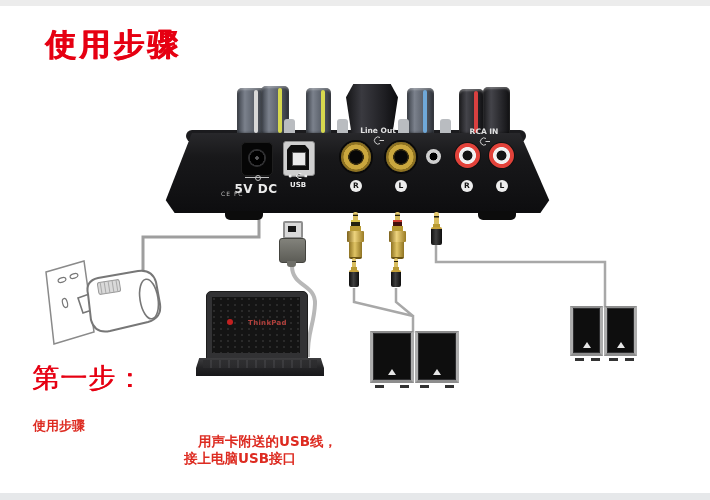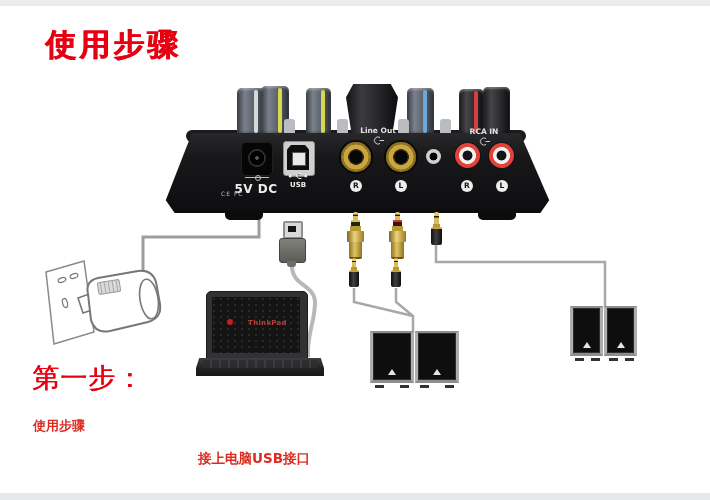--- a/index.html
+++ b/index.html
@@ -220,16 +220,17 @@
   <div class="plug-body" style="left:431px;top:227px;width:11px;height:16px;"></div>
 
   <div class="spk mid" style="left:370px;top:331px;width:38px;height:47px;"></div>
   <div class="spk mid" style="left:415px;top:331px;width:38px;height:47px;"></div>
   <div class="spk rgt" style="left:570px;top:306px;width:27px;height:45px;"></div>
   <div class="spk rgt" style="left:604px;top:306px;width:27px;height:45px;"></div>
 
   <div class="step-heading abs" style="left:32px;top:360px;font-size:27px;">第一步：</div>
   <div class="step-body abs" style="left:33px;top:417px;font-size:13px;">使用步骤</div>
 
-  <div class="step-body abs" style="left:198px;top:450px;font-size:13.5px;">接上电脑USB接口</div>
+  <div class="step-body abs" style="left:198px;top:433px;font-size:13.5px;">用声卡附送的USB线，</div>
+  <div class="step-body abs" style="left:184px;top:450px;font-size:13.5px;">接上电脑USB接口</div>
 
 
 </div>
 
 </body></html>

